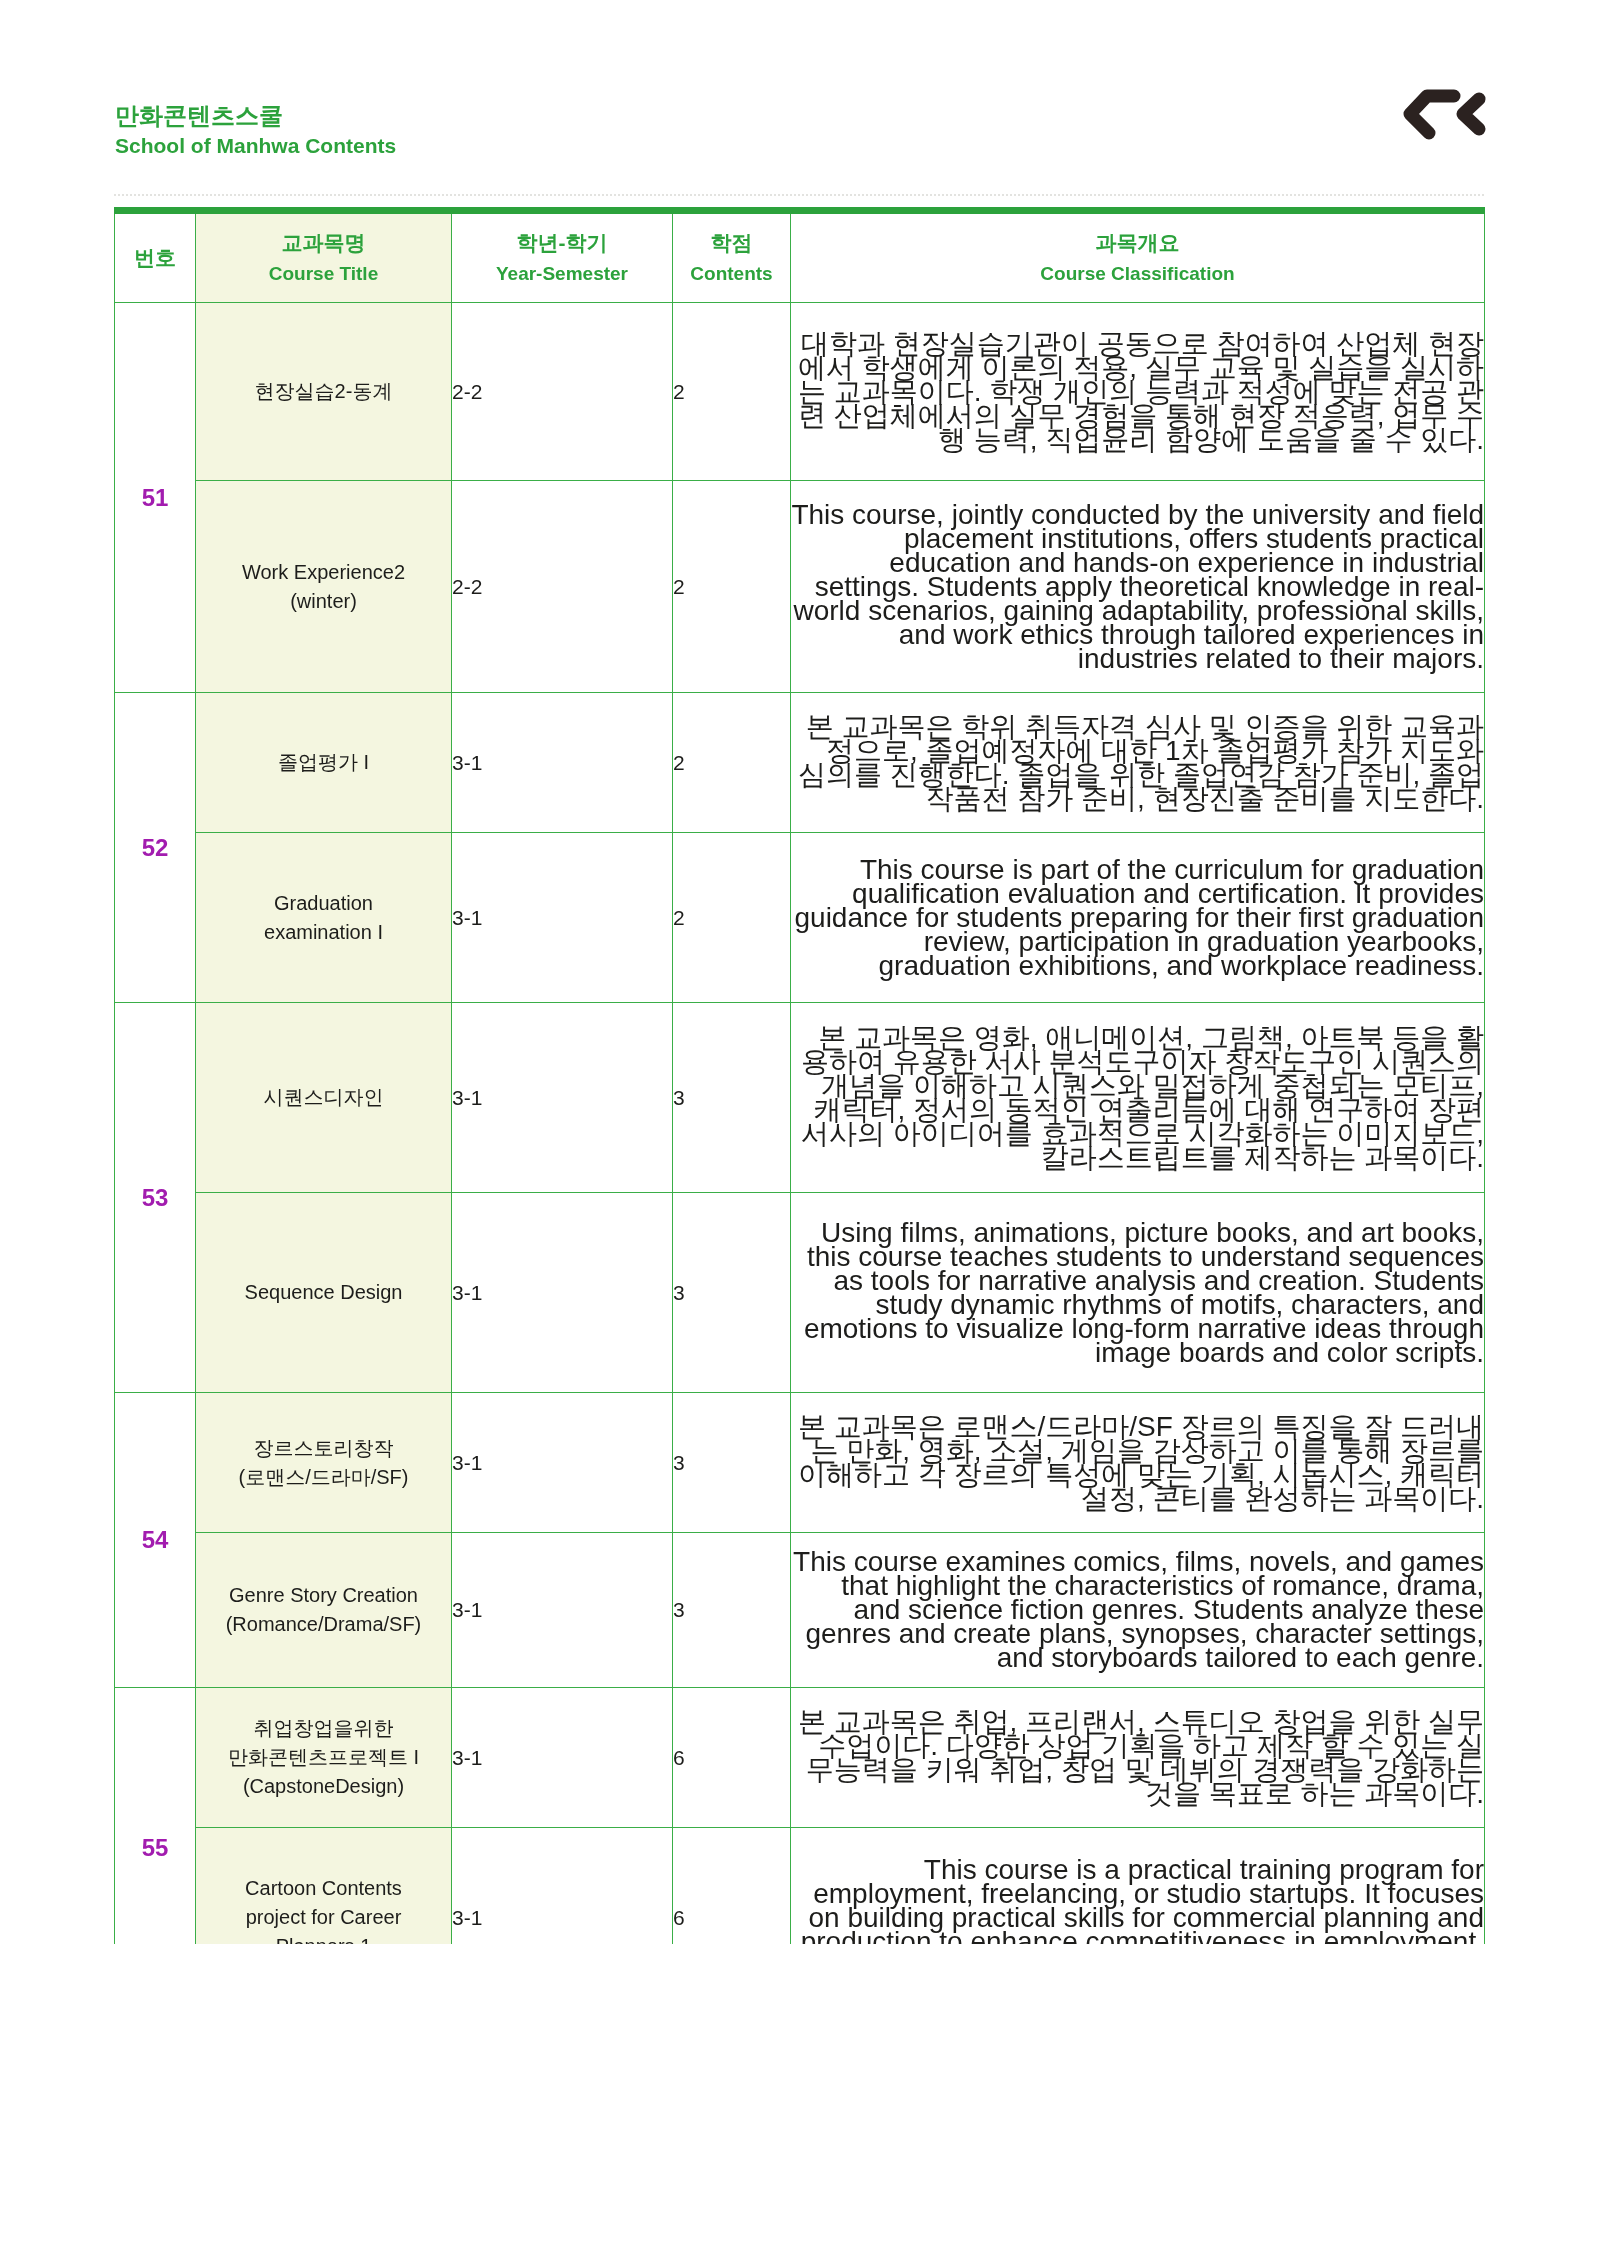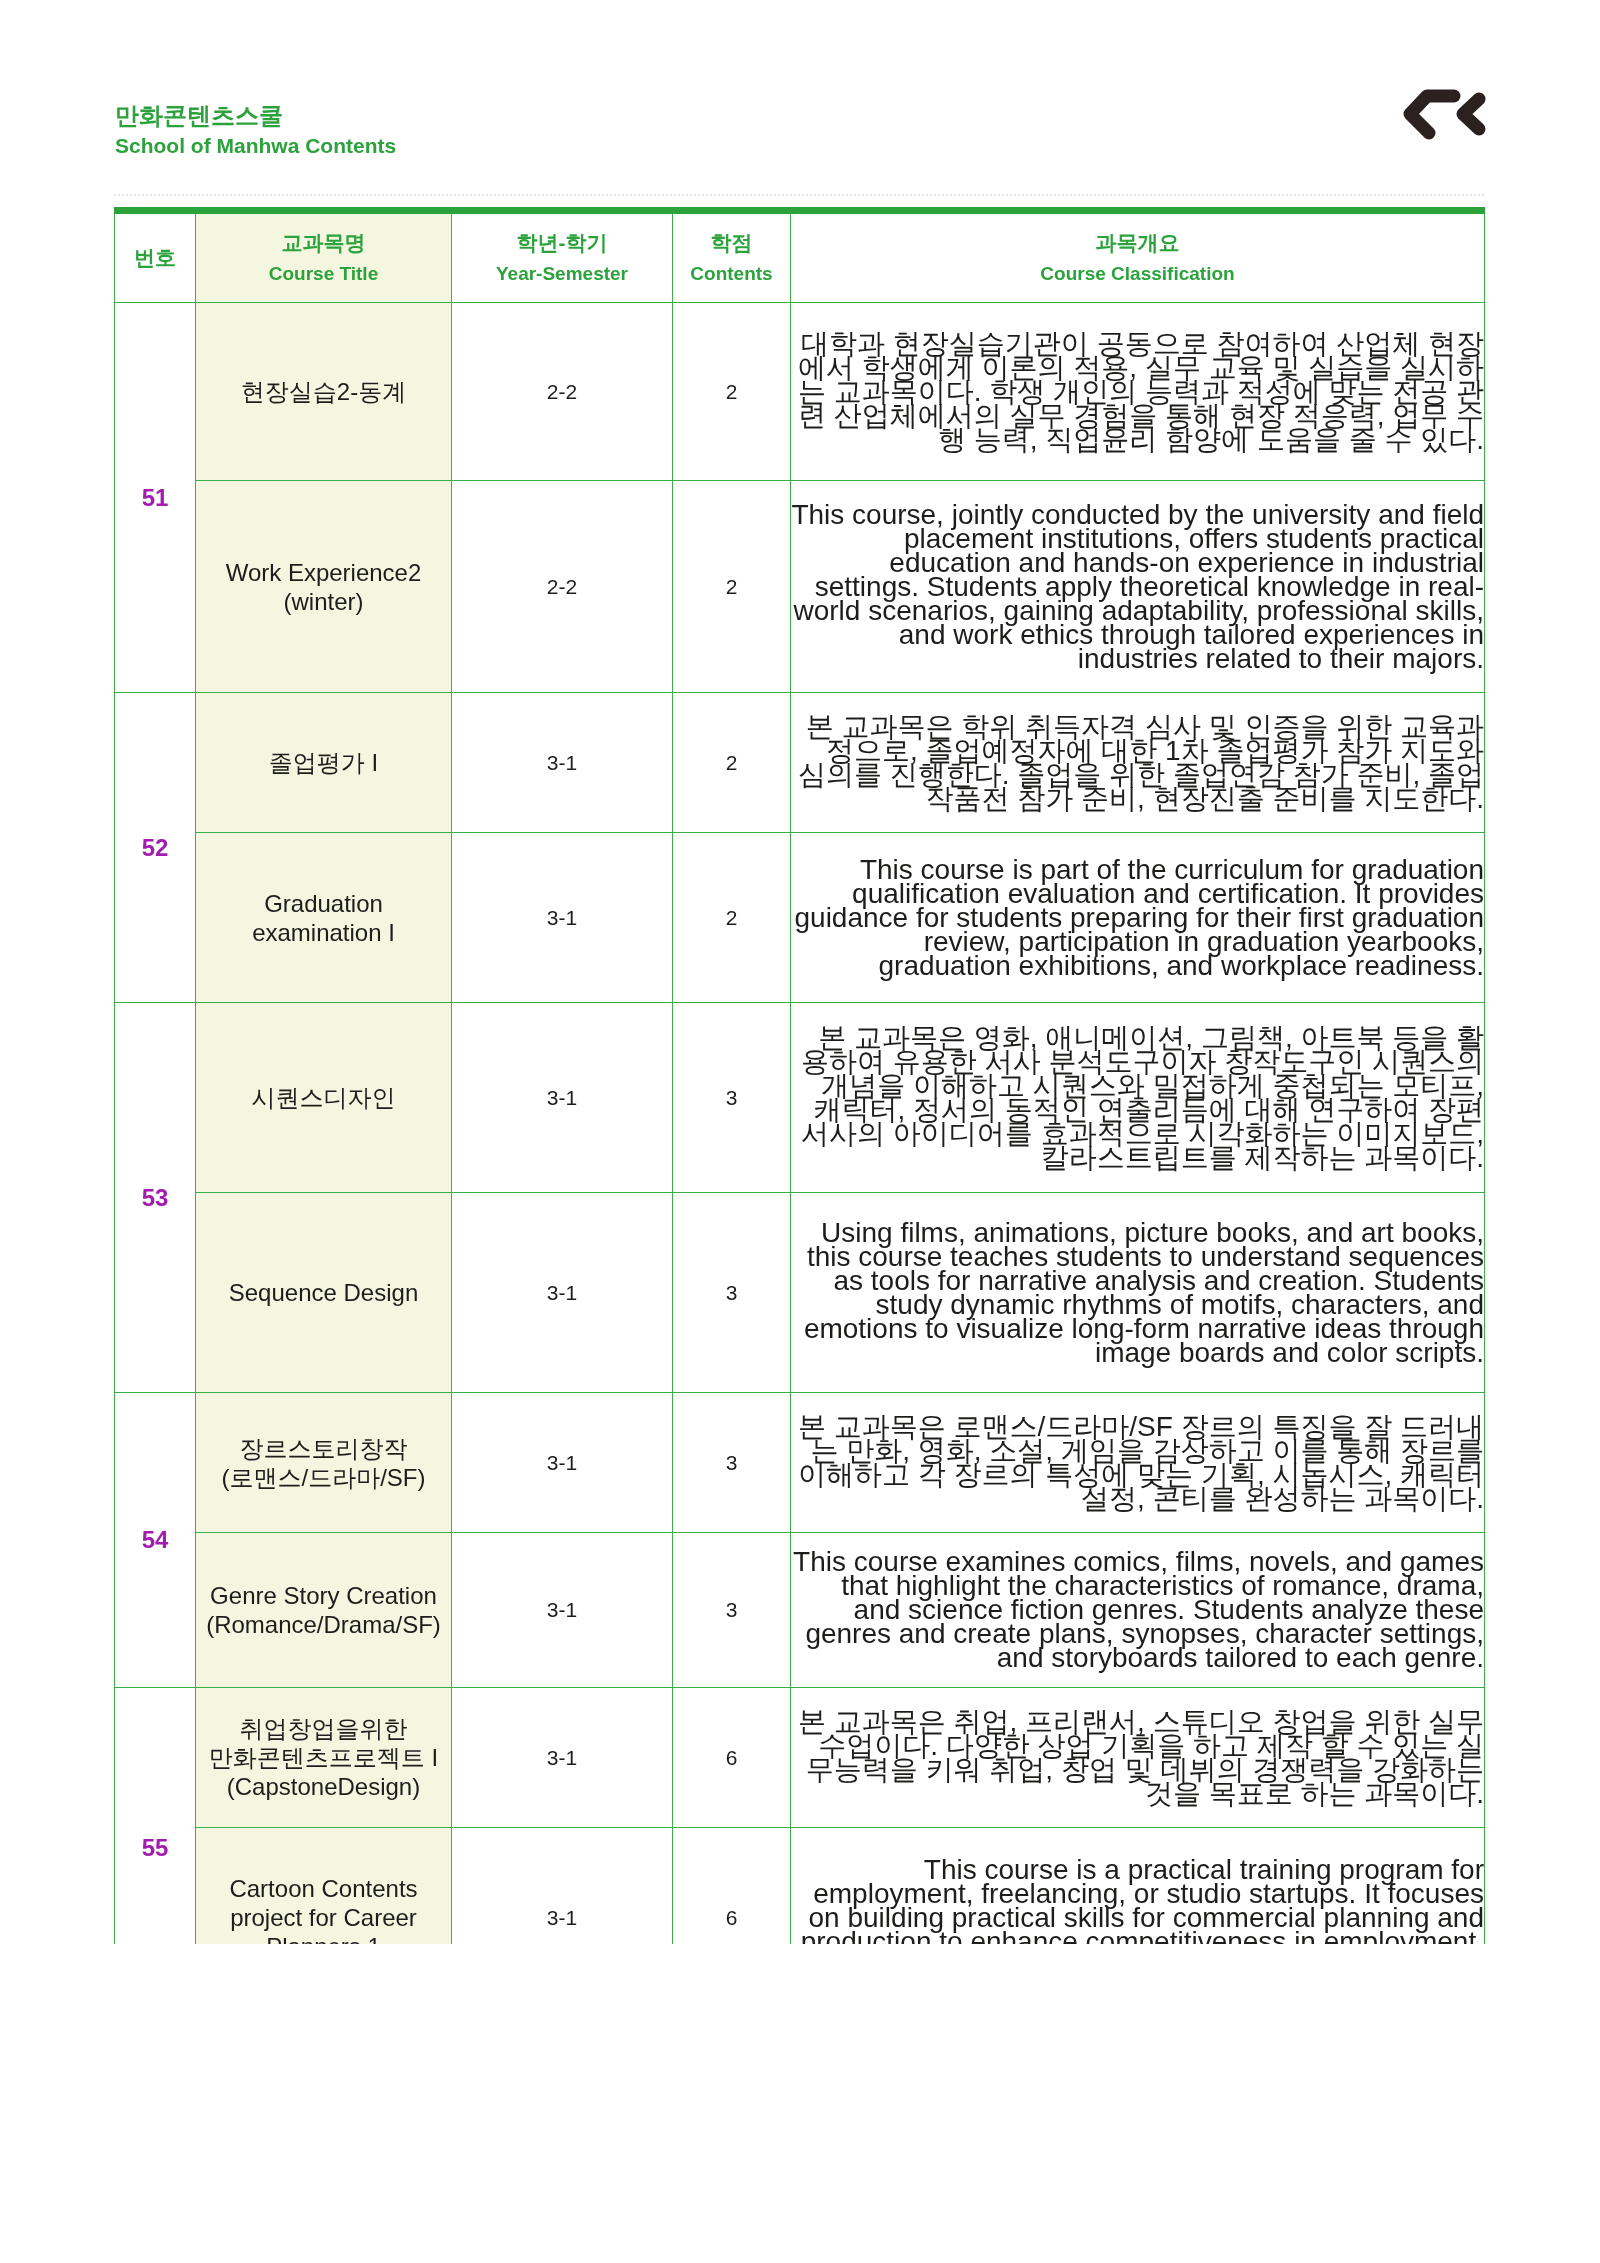--- a/index.html
+++ b/index.html
@@ -49,26 +49,26 @@
   .h-kr { font-size:21px; line-height:26px; }
   .h-en { font-size:19px; line-height:24px; margin-top:6px; }
   th.col-title, td.cell-title { background:#f4f6e0; }
 
   td.row-number {
     color:#a21caf; font-weight:bold; font-size:24px;
     text-align:center; vertical-align:middle; background:#ffffff;
   }
   td.cell-title {
     text-align:center; vertical-align:middle;
-    font-size:24px; line-height:29px;
+    font-size:20px; line-height:29px;
     white-space:pre-line;
     padding:4px 8px;
   }
   td.cell-sem, td.cell-cred {
-    text-align:center; vertical-align:middle; font-size:21px;
+    text-align:left; vertical-align:middle; font-size:21px;
   }
   td.cell-desc {
     text-align:right; vertical-align:middle;
     font-size:28px; line-height:24px;
     padding:14px 22px 14px 20px;
   }
 
   
   .page-number {
     position:absolute; right:118px; top:2156px;

